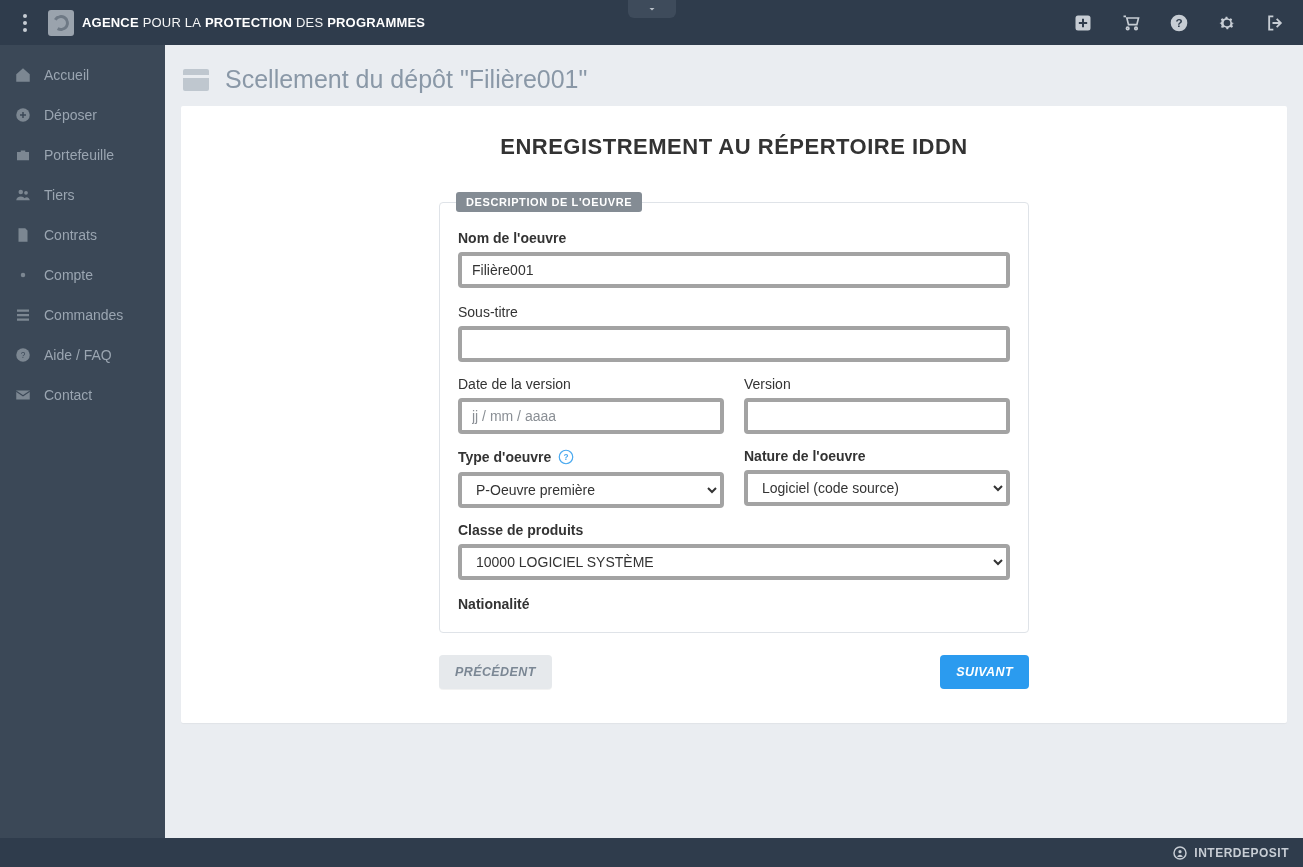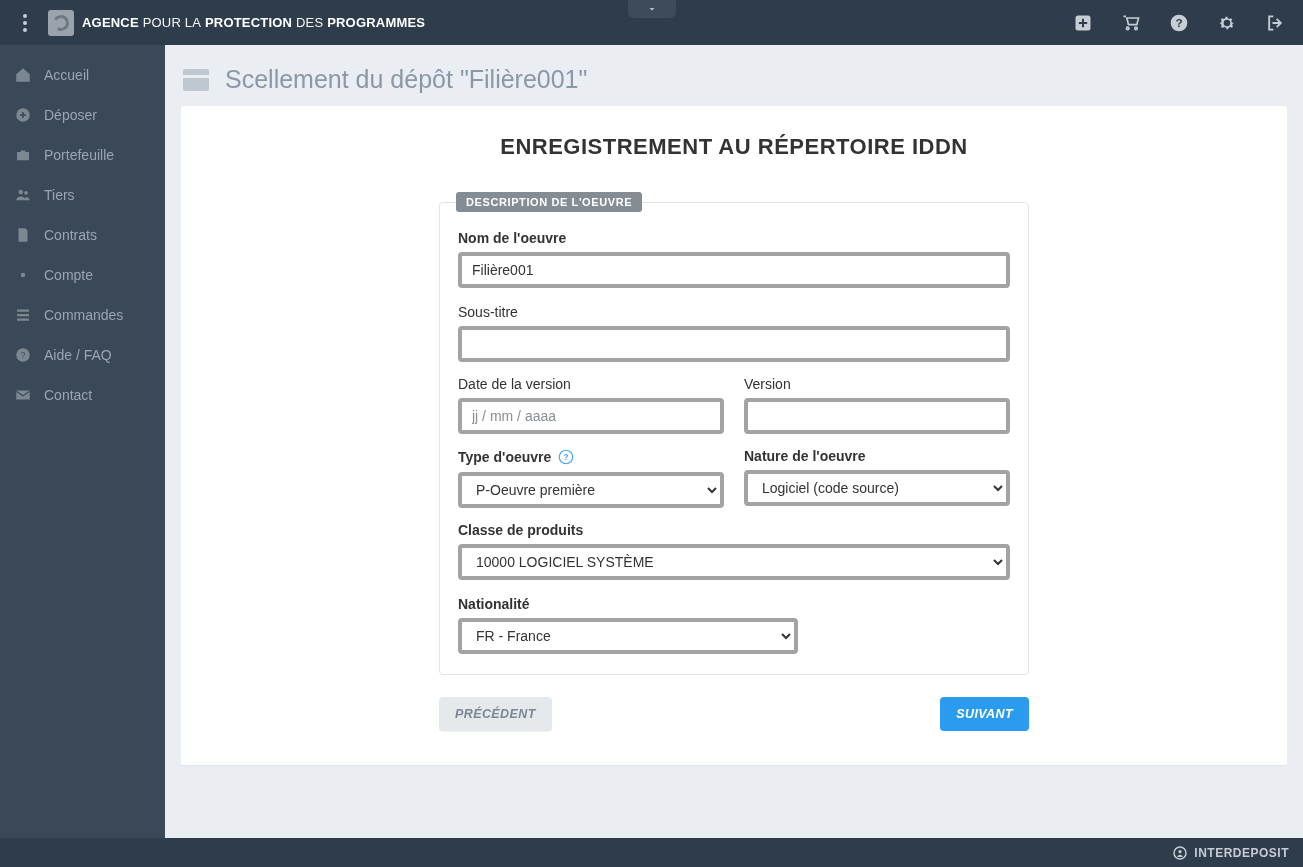--- a/index.html
+++ b/index.html
@@ -223,23 +223,20 @@
 
           <div class="field" style="margin-top:14px">
             <label>Classe de produits</label>
             <select class="control">
               <option>10000 LOGICIEL SYSTÈME</option>
             </select>
           </div>
 
           <div class="field half-width" style="margin-top:16px">
             <label>Nationalité</label>
-            <select class="control">
-              <option>FR - France</option>
-            </select>
           </div>
         </fieldset>
 
         <div class="actions">
           <button class="btn btn-prev">PRÉCÉDENT</button>
           <button class="btn btn-next">SUIVANT</button>
         </div>
       </div>
     </div>
   </main>

